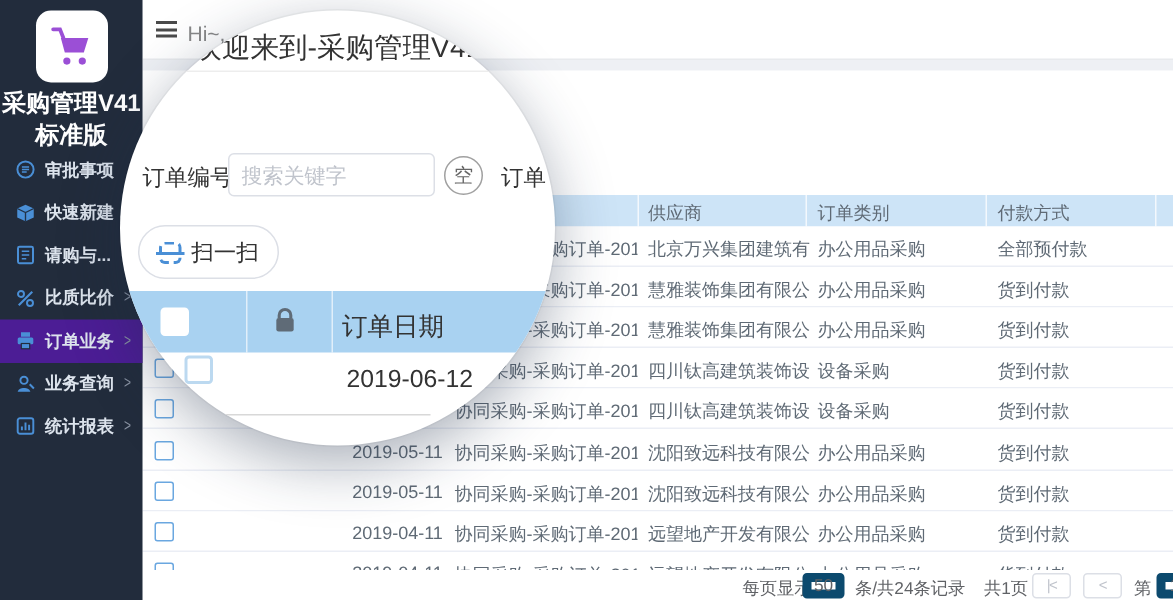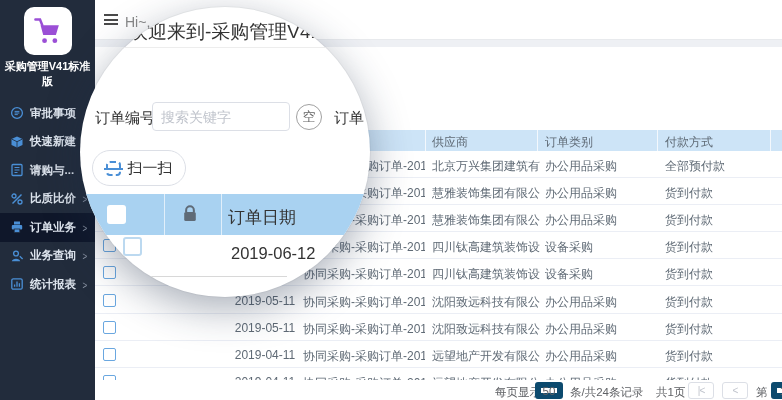--- a/index.html
+++ b/index.html
@@ -4,24 +4,24 @@
 <style>
   * { margin:0; padding:0; box-sizing:border-box; }
   html,body { width:782px; height:400px; overflow:hidden; }
   body { font-family:"Liberation Sans","DejaVu Sans",sans-serif; }
   #app { position:relative; width:782px; height:400px; background:#eef0f4; overflow:hidden; }
   .abs { position:absolute; }
 
   
   #sidebar { left:0; top:0; width:95px; height:400px; background:#222c3c; z-index:5; }
   .logo-box { position:absolute; left:24px; top:7px; width:48px; height:48px; background:#fff; border-radius:10px; display:flex; align-items:center; justify-content:center; }
-  .logo-text { position:absolute; left:0; top:59px; width:95px; text-align:center; color:#ffffff; font-size:11px; font-weight:bold; letter-spacing:0; }
+  .logo-text { position:absolute; left:0; top:59px; width:95px; text-align:center; color:#ffffff; font-size:16px; font-weight:bold; letter-spacing:0; }
   #menu { position:absolute; left:0; top:99px; width:95px; }
   .menu-item { position:relative; height:28.5px; display:flex; align-items:center; cursor:pointer; }
-  .menu-item.active { background:#0f172a;text-align:right; }
+  .menu-item.active { background:#4c1d95;text-align:right; }
   .mi-icon { position:absolute; left:9px; width:15px; height:15px; display:flex; align-items:center; justify-content:center; color:#4a8fd6; font-size:12px; font-weight:bold; }
   .mi-label { position:absolute; left:30px; color:#dde4ed; font-size:11.5px; font-weight:bold; white-space:nowrap; }
   .mi-arrow { position:absolute; right:7px; color:#8a93a3; font-size:10px; transform:scale(.8,1.15); }
 
   
   #topbar { left:95px; top:0; width:687px; height:40px; background:#fff; border-bottom:1px solid #e8eaed; z-index:1; }
   .hamburger { position:absolute; left:9px; top:14px; width:14px; height:11px; cursor:pointer; }
   .hamburger i { display:block; width:14px; height:2px; background:#4a4a4a; margin-bottom:2.5px; }
   .greeting { position:absolute; left:30px; top:14px; font-size:14px; color:#888; }
 

